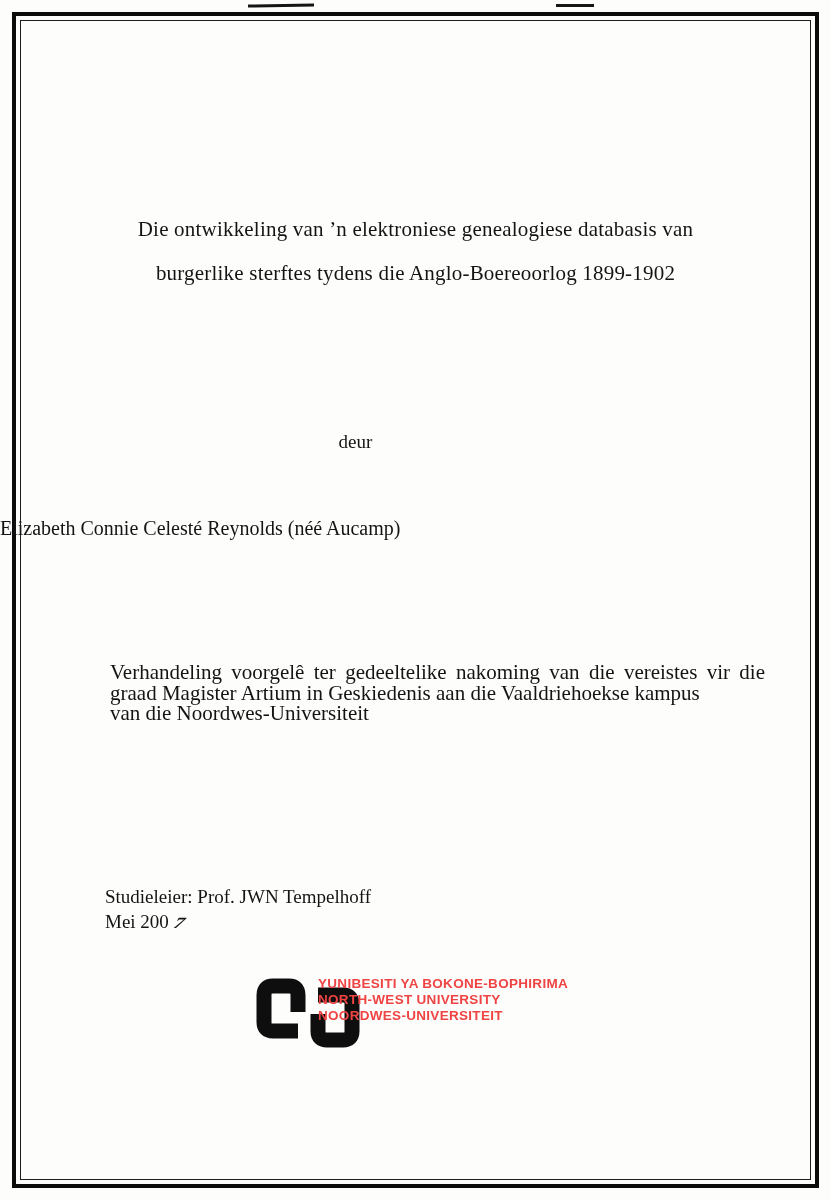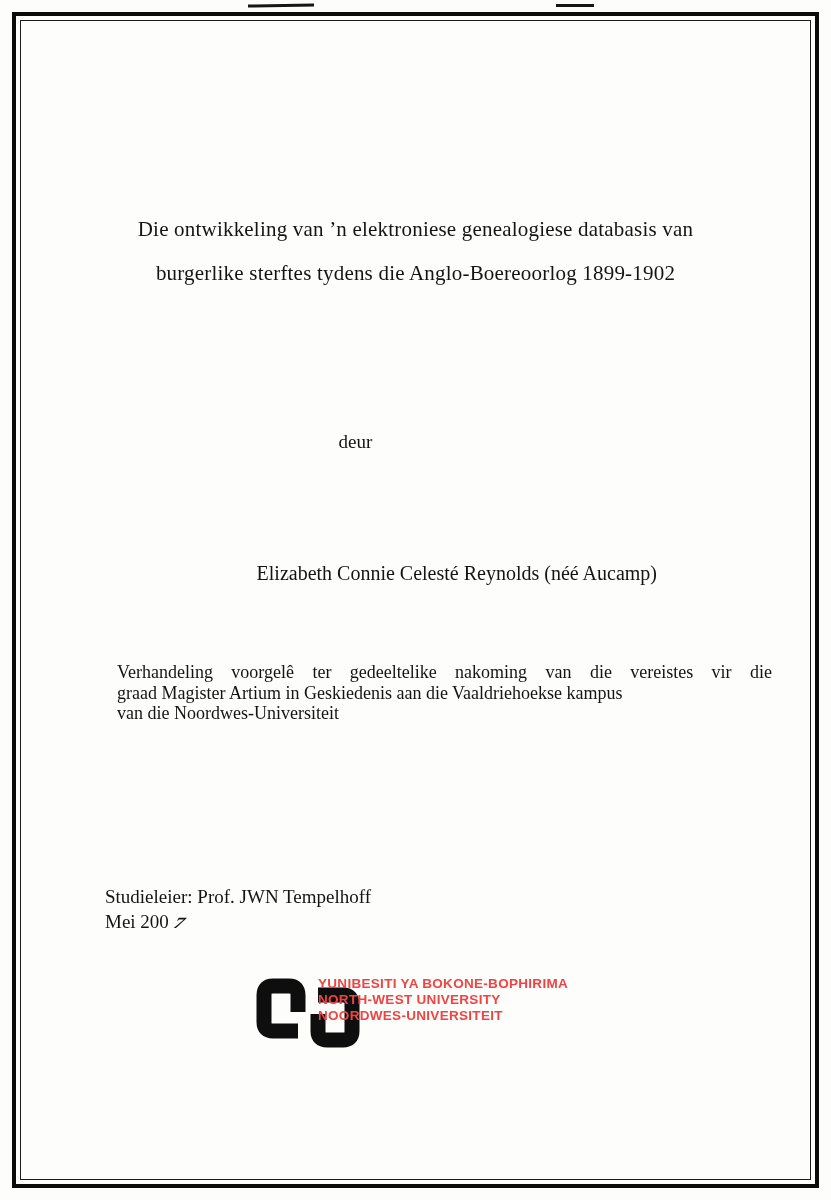--- a/index.html
+++ b/index.html
@@ -48,30 +48,29 @@
     position: absolute;
     left: 0; top: 431px;
     width: 711px;
     text-align: center;
     font-size: 19px;
   }
   .author {
     position: absolute;
     left: 0; top: 517px;
     width: 657px;
-    text-align: right;
+    text-align: left;
     font-size: 20px;
     white-space: nowrap;
-    margin-top: 45px;
   }
   .decl {
     position: absolute;
-    left: 117px; top: 662px;
+    left: 110px; top: 662px;
     width: 655px;
-    font-size: 18px;
+    font-size: 21px;
     line-height: 20.5px;
   }
   .decl-just {
     text-align: justify;
     text-align-last: justify;
   }
   .decl .it { }
   .supervisor {
     position: absolute;
     left: 105px; top: 886px;

